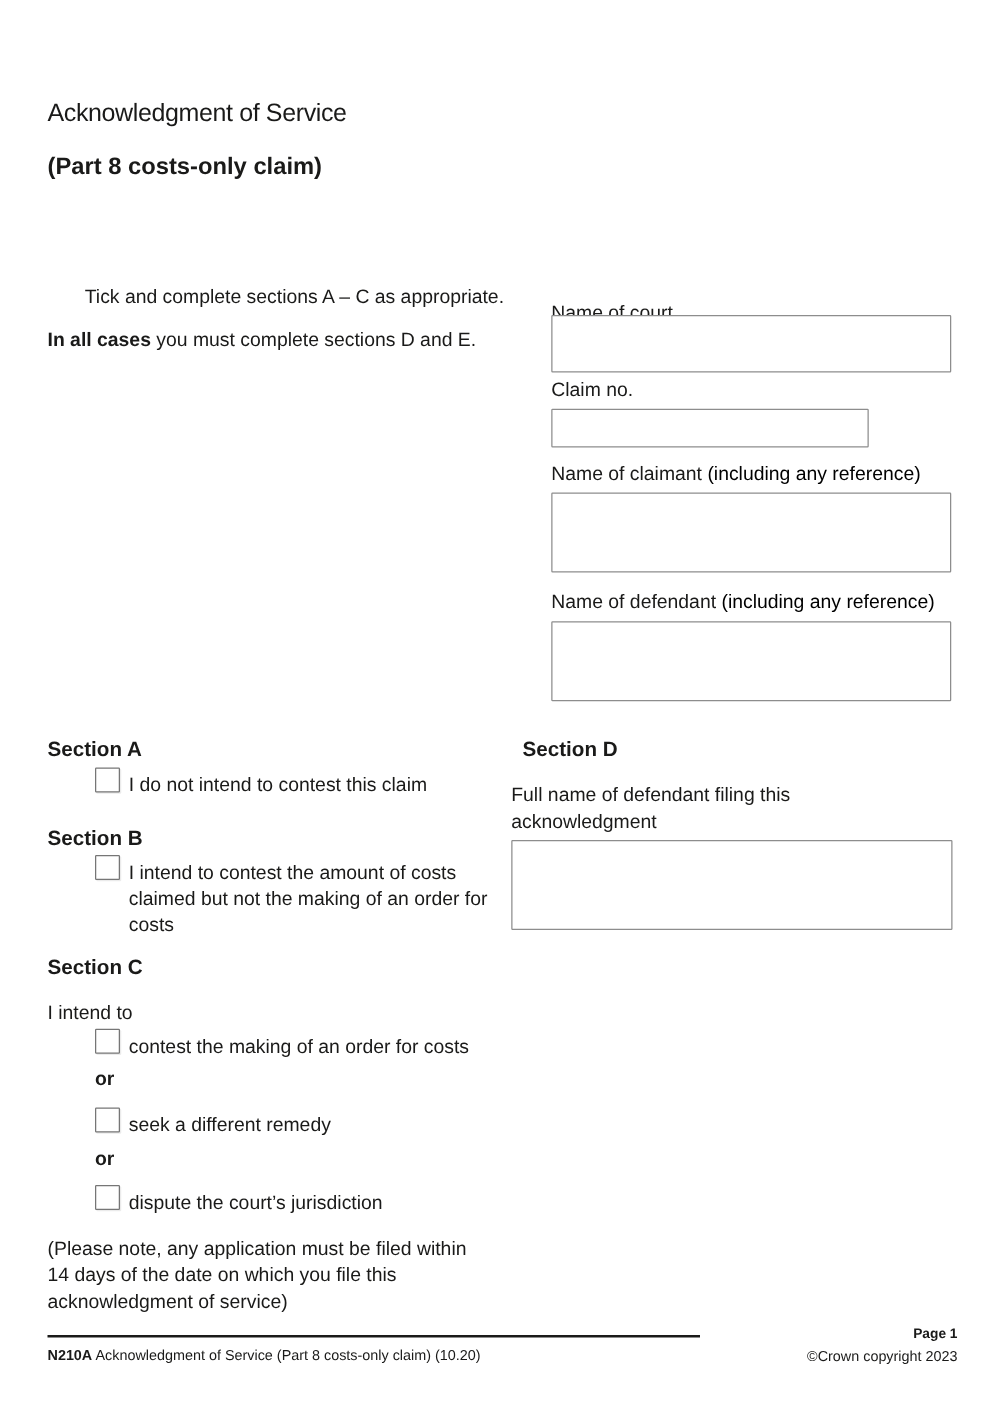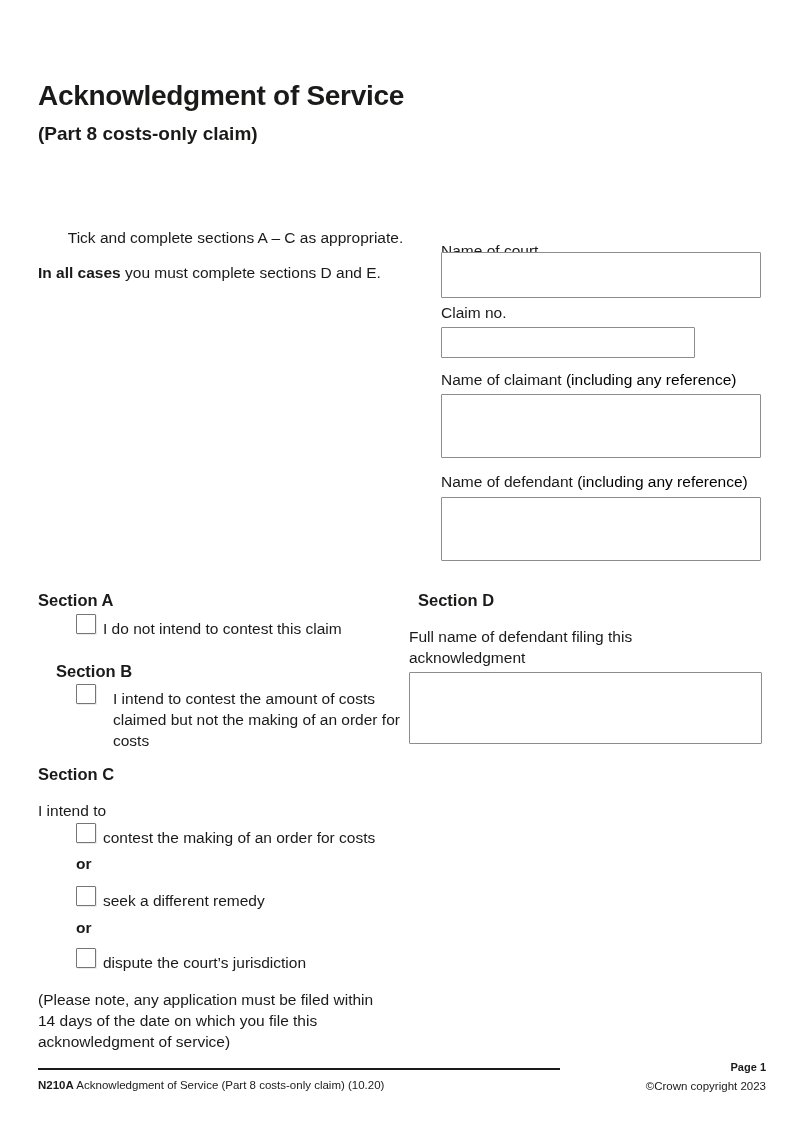--- a/index.html
+++ b/index.html
@@ -8,22 +8,22 @@
     position: relative;
     width: 800px;
     height: 1131px;
     background: #ffffff;
     font-family: "Liberation Sans", sans-serif;
     color: #1a1a19;
     overflow: hidden;
   }
   .abs { position: absolute; }
   .title {
-    font-size: 28px;
-    font-weight: 700;
+    font-size: 20px;
+    font-weight: 400;
     letter-spacing: -0.3px;
   }
   .subtitle {
     font-size: 19px;
     font-weight: 700;
   }
   .body-text {
     font-size: 15.5px;
     line-height: 21px;
   }
@@ -93,23 +93,23 @@
   <div class="abs field-box" style="left:441px; top:394px; width:320px; height:64px;"></div>
 
   <div class="abs field-label" style="left:441px; top:472px; width:330px;"><span>Name of defendant</span>
     <span class="hint">(including any reference)</span></div>
   <div class="abs field-box" style="left:441px; top:497px; width:320px; height:64px;"></div>
 
   <div class="abs section-heading" style="left:38px; top:591px;">Section A</div>
   <div class="abs checkbox" style="left:76px; top:614px;"></div>
   <div class="abs body-text" style="left:103px; top:618px; width:310px;">I do not intend to contest this claim</div>
 
-  <div class="abs section-heading" style="left:56px; top:662px;text-align:center;">Section B</div>
+  <div class="abs section-heading" style="left:38px; top:662px;text-align:center;">Section B</div>
   <div class="abs checkbox" style="left:76px; top:684px;"></div>
-  <div class="abs body-text" style="left:113px; top:688px; width:292px;">I intend to contest the amount of costs claimed but not the making of an order for costs</div>
+  <div class="abs body-text" style="left:103px; top:688px; width:292px;">I intend to contest the amount of costs claimed but not the making of an order for costs</div>
 
   <div class="abs section-heading" style="left:38px; top:765px;">Section C</div>
   <div class="abs body-text" style="left:38px; top:800px;">I intend to</div>
 
   <div class="abs checkbox" style="left:76px; top:823px;"></div>
   <div class="abs body-text" style="left:103px; top:827px; width:315px;">contest the making of an order for costs</div>
 
   <div class="abs or-label" style="left:76px; top:855px;">or</div>
 
   <div class="abs checkbox" style="left:76px; top:886px;"></div>

